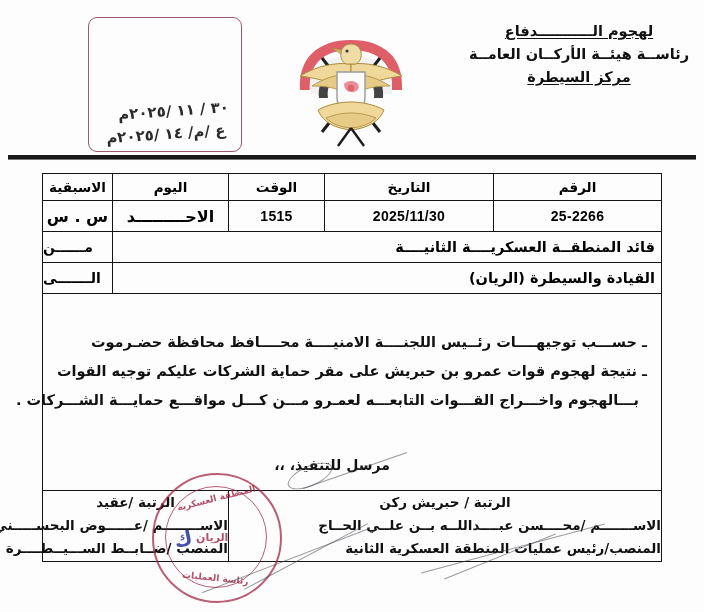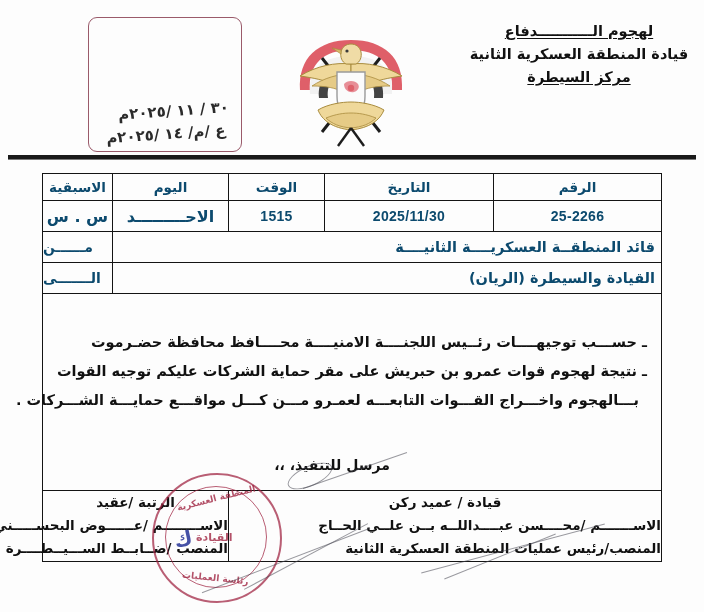--- a/index.html
+++ b/index.html
@@ -97,21 +97,21 @@
     table-layout: fixed;
     direction: rtl;
   }
   #doc-table td {
     border: 1.6px solid #141414;
     padding: 0;
     vertical-align: middle;
   }
   .cell-txt {
     font-family: "DejaVu Sans", sans-serif;
-    color: #0c4a6e;
+    color: #000000;
     font-weight: 700;
     direction: rtl;
   }
 
   .hdr-cell { height: 26px; text-align: center; }
   .hdr-cell .cell-txt { font-size: 13.5px; }
 
   .val-cell { height: 30px; text-align: center; }
   .val-cell .cell-txt { font-size: 16px; letter-spacing: 0.3px; }
   .val-cell .cell-txt.num { font-family: "Liberation Sans", sans-serif; font-size: 14px; }
@@ -259,21 +259,21 @@
         <path d="M26 92 C36 86 50 84 59 84 C68 84 82 86 92 92 C88 102 78 110 59 112 C40 110 30 102 26 92 Z" fill="#efd89a" stroke="#a98c3e" stroke-width="1"></path>
         <path d="M34 100 C44 96 52 95 59 95 C66 95 74 96 84 100 C78 106 70 109 59 110 C48 109 40 106 34 100 Z" fill="#e6cb86" stroke="#a98c3e" stroke-width="0.8"></path>
 
         <line x1="59" y1="110" x2="46" y2="128" stroke="#1d1d1d" stroke-width="2.4"></line>
         <line x1="59" y1="110" x2="72" y2="128" stroke="#1d1d1d" stroke-width="2.4"></line>
       </svg>
     </div>
 
     <div id="letterhead">
       <div class="lh-line underlined">لهجوم الـــــــــــدفاع</div>
-      <div class="lh-line">قيادة المنطقة العسكرية الثانية</div>
+      <div class="lh-line">رئاســة هيئــة الأركــان العامــة</div>
       <div class="lh-line underlined">مركز السيطرة</div>
     </div>
   </div>
 
   <div id="header-rule"></div>
 
   <table id="doc-table">
     <colgroup>
       <col style="width:168px">
       <col style="width:169px">
@@ -343,40 +343,40 @@
             <div class="body-line">ـ حســـب توجيهــــات رئــيس اللجنــــة الامنيــــة  محــــافظ محافظة حضـرموت</div>
             <div class="body-line">ـ  نتيجة لهجوم  قوات عمرو بن حبريش على مقر حماية الشركات عليكم توجيه القوات</div>
             <div class="body-line indent">بـــالهجوم  واخـــراج القـــوات التابعـــه لعمـرو مـــن كـــل  مواقـــع حمايـــة الشـــركات .</div>
             <div id="dispatch-note">مرسل للتنفيذ، ،،</div>
           </div>
         </td>
       </tr>
 
       <tr>
         <td class="sig-cell" colspan="3">
-          <div class="sig-line r1">قيادة / عميد ركن</div>
+          <div class="sig-line r1">الرتبة / حبريش ركن</div>
           <div class="sig-line">الاســـــــم /محــــسن عبــــداللــه بــن علــي الحــاج</div>
           <div class="sig-line">المنصب/رئيس عمليات المنطقة العسكرية الثانية</div>
         </td>
         <td class="sig-cell" colspan="2">
           <div class="sig-line r1">الرتبة /عقيد</div>
           <div class="sig-line">الاســــــــم /عــــــوض البحســـــني</div>
           <div class="sig-line">المنصب /ضــابــط الســـيــطــــرة</div>
         </td>
       </tr>
     </tbody>
   </table>
 
   <div id="overlay">
 
     <div id="round-stamp">
       <div class="stamp-ring outer"></div>
       <div class="stamp-ring inner"></div>
       <div class="stamp-word" id="stamp-top">المنطقة العسكرية</div>
-      <div class="stamp-word" id="stamp-mid">القيادة</div>
+      <div class="stamp-word" id="stamp-mid">الريان</div>
       <div class="stamp-word" id="stamp-bottom">رئاسة العمليات</div>
     </div>
 
     <div id="blue-mark">ك</div>
 
     <div class="ink-stroke" id="ink-1"></div>
     <div class="ink-stroke" id="ink-2"></div>
     <div class="ink-stroke" id="ink-3"></div>
     <div class="ink-stroke" id="ink-4"></div>
     <div class="ink-stroke" id="ink-5"></div>

